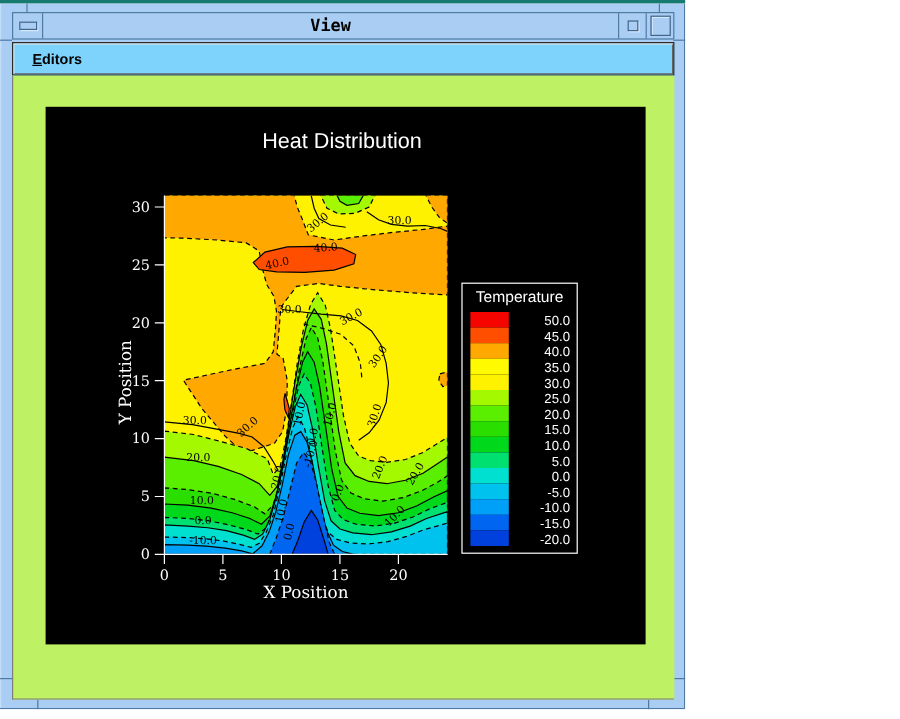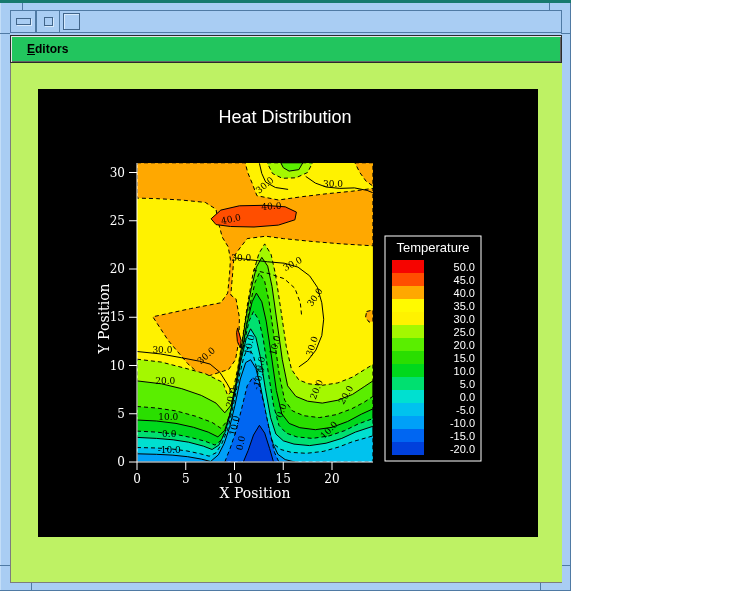--- a/index.html
+++ b/index.html
@@ -13,21 +13,21 @@
             border:1px solid #4f7aa4;box-sizing:border-box;background:#a9cdf3;}
   .tb-btn{width:25px;height:100%;border-right:1px solid #4f7aa4;display:flex;
           align-items:center;justify-content:center;box-sizing:border-box;}
   .tb-btn.right{border-right:none;border-left:1px solid #4f7aa4;width:23px;}
   .tb-title{flex:1;display:flex;align-items:center;justify-content:center;
             font-family:"DejaVu Sans Mono",monospace;font-weight:bold;font-size:14px;color:#000;}
   .dash{width:13px;height:5px;background:#a9cdf3;border:1px solid #41658a;
         box-shadow:1px 1px 0 #d7eafc;}
   .sq-small{width:7px;height:7px;border:1px solid #41658a;box-shadow:1px 1px 0 #d7eafc;}
   .sq-large{width:15px;height:15px;border:1px solid #41658a;box-shadow:inset 1px 1px 0 #d7eafc;}
-  .menubar{position:absolute;left:10px;top:32px;width:552px;height:28px;background:#22c55e;
+  .menubar{position:absolute;left:10px;top:32px;width:552px;height:28px;background:#7dd3fc;
            border:1px solid #2a2a2a;box-sizing:border-box;
            box-shadow:inset 1px 1px 0 #e6e6e6, inset -1px -1px 0 #636363;
            display:flex;align-items:center;}
   .menu-item{margin-left:8px;padding:2px 8px;font-size:12px;font-weight:bold;color:#000;}
   .menu-item u{text-decoration:underline;}
   .content{position:absolute;left:10px;top:60px;width:552px;height:520px;background:#bef264;
            box-shadow:inset 1px 0 0 #7d7d7d, inset 0 -1px 0 #7d7d7d;}
   .canvas{position:absolute;left:28px;top:26px;width:500px;height:448px;background:#000;}
   svg text{user-select:none;}
 </style>
@@ -44,20 +44,23 @@
     <div class="notch" style="left:31px;top:580px;width:1px;height:8px;"></div>
     <div class="notch" style="left:540px;top:580px;width:1px;height:8px;"></div>
     <div class="notch" style="left:0;top:30px;width:10px;height:1px;"></div>
     <div class="notch" style="left:561px;top:30px;width:10px;height:1px;"></div>
     <div class="notch" style="left:0;top:562px;width:10px;height:1px;"></div>
     <div class="notch" style="left:561px;top:562px;width:10px;height:1px;"></div>
 
     <div class="titlebar">
       <div class="tb-btn">
         <div class="dash"></div>
+      </div>
+      <div class="tb-title">
+        <span>View</span>
       </div>
       <div class="tb-btn right">
         <div class="sq-small"></div>
       </div>
       <div class="tb-btn right">
         <div class="sq-large"></div>
       </div>
     </div>
 
     <div class="menubar">

